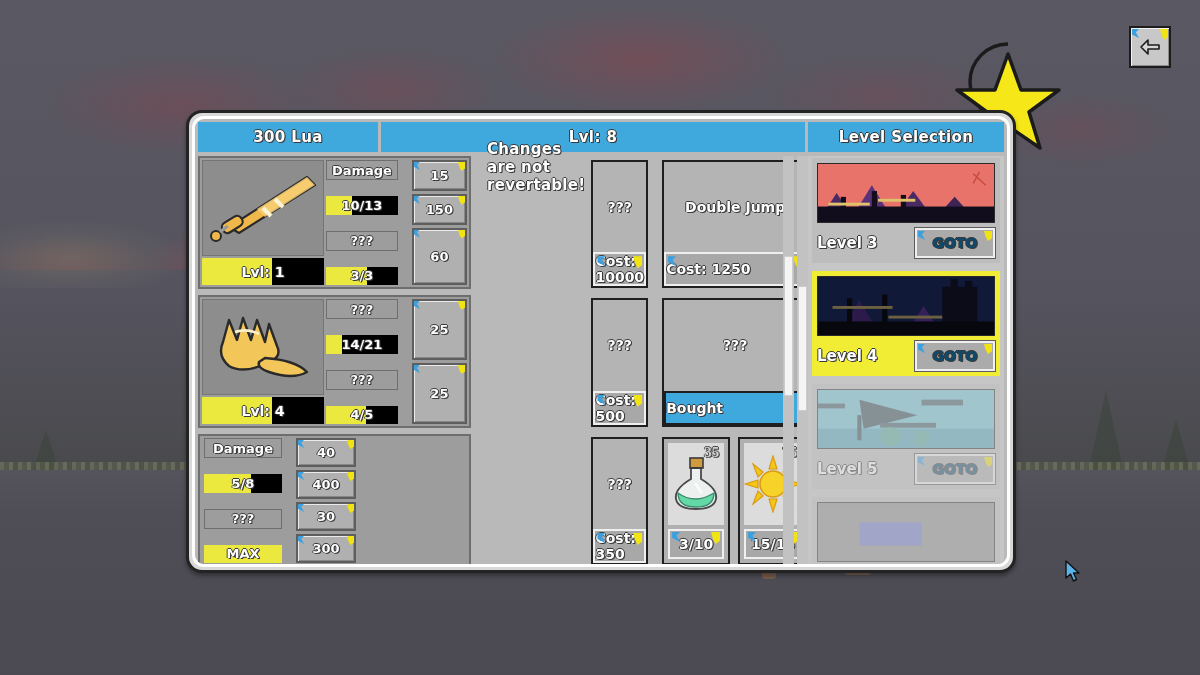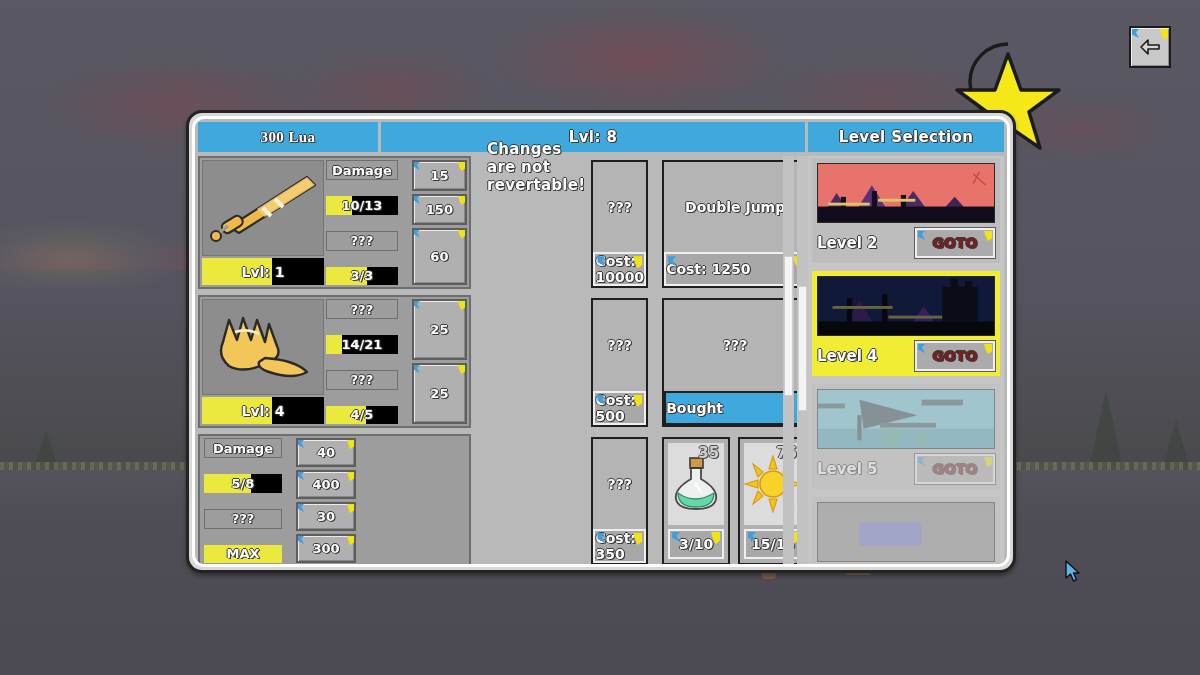--- a/index.html
+++ b/index.html
@@ -90,21 +90,21 @@
   }
 
   
   #header { display: flex; height: 33px; gap: 3px; padding: 3px 3px 0 3px; }
   .hdr-cell {
     background: #3fa9dd; color: #fff; font-size: 15px; font-weight: bold;
     display: flex; align-items: center; justify-content: center;
     text-shadow: 1px 1px 0 #3a3a3a, -1px 0 0 #3a3a3a, 0 -1px 0 #3a3a3a, 1px 0 0 #3a3a3a;
     letter-spacing: .4px;
   }
-  #hdr-lua { width: 180px; font-family: Liberation Serif, serif; }
+  #hdr-lua { width: 180px; }
   #hdr-lvl { flex: 1; }
   #hdr-sel { width: 196px; }
 
   
   #body { display: flex; height: 418px; padding: 4px 3px 3px 3px; gap: 0; }
 
   
   #weapons { width: 273px; display: flex; flex-direction: column; gap: 6px; }
   .weapon {
     flex: 1; background: #9d9d9d; border: 2px solid #6e6e6e;
@@ -184,20 +184,21 @@
     background: #b0b0b0; border: 2px solid #1f1f1f; padding: 4px;
     display: flex; flex-direction: column; gap: 4px;
   }
   .item-top {
     flex: 1; background: #dcdcdc; position: relative;
     display: flex; align-items: center; justify-content: center; overflow: hidden;
   }
   .item-count {
     position: absolute; right: 5px; top: 1px; font-size: 15px; font-weight: bold; color: #cfcfcf;
     text-shadow: 1px 1px 0 #4a4a4a, -1px 0 0 #4a4a4a, 0 -1px 0 #4a4a4a, 1px 0 0 #4a4a4a;
+    font-family: Liberation Serif, serif;
   }
   .item-btn {
     position: relative; height: 30px; background: #a8a8a8; border: 2px solid #efefef;
     display: flex; align-items: center; justify-content: center;
     font-size: 14px; font-weight: bold; color: #fff;
     text-shadow: 1px 1px 0 #3a3a3a, -1px 0 0 #3a3a3a, 0 -1px 0 #3a3a3a, 1px 0 0 #3a3a3a;
   }
   .item-btn .corner-blue { left: 2px; top: 1px; width: 8px; height: 10px; }
   .item-btn .corner-yellow { right: 2px; top: 1px; width: 9px; height: 12px; }
 
@@ -217,21 +218,21 @@
   }
   .level-row { display: flex; align-items: center; gap: 6px; margin-top: 5px; }
   .level-name {
     flex: 1; font-size: 15px; font-weight: bold; color: #fff;
     text-shadow: 1px 1px 0 #3a3a3a, -1px 0 0 #3a3a3a, 0 -1px 0 #3a3a3a, 1px 0 0 #3a3a3a;
   }
   .goto-btn {
     position: relative; width: 80px; height: 30px; background: #ababab;
     border: 2px solid #efefef; box-shadow: 0 0 0 1px #5c5c5c;
     display: flex; align-items: center; justify-content: center;
-    font-size: 14px; font-weight: bold; color: #7f1d1d;
+    font-size: 14px; font-weight: bold; color: #0c4a6e;
     text-shadow: 1px 1px 0 #3a3a3a, -1px 0 0 #3a3a3a, 0 -1px 0 #3a3a3a, 1px 0 0 #3a3a3a;
   }
   .goto-btn .corner-blue { left: 1px; top: 1px; width: 7px; height: 9px; }
   .goto-btn .corner-yellow { right: 1px; top: 1px; width: 8px; height: 10px; }
 
   #cursor { position: absolute; left: 1065px; top: 560px; width: 18px; height: 24px; }
 </style>
 </head>
 <body>
 
@@ -521,21 +522,21 @@
               <rect y="44" width="170" height="16" fill="#120d1c"></rect>
               <rect x="22" y="34" width="5" height="14" fill="#120d1c"></rect>
               <rect x="52" y="28" width="5" height="20" fill="#120d1c"></rect>
               <rect x="80" y="32" width="5" height="16" fill="#120d1c"></rect>
               <rect x="10" y="40" width="40" height="3" fill="#e0c26a"></rect>
               <rect x="58" y="36" width="36" height="3" fill="#e0c26a"></rect>
               <path d="M150 10 L162 22 M156 8 L150 20" stroke="#c94b3e" stroke-width="1.4"></path>
             </svg>
           </div>
           <div class="level-row">
-            <span class="level-name">Level 2</span>
+            <span class="level-name">Level 3</span>
             <div class="goto-btn">
               <span class="corner-blue"></span>
               <span class="corner-yellow"></span>
               <span>GOTO</span>
             </div>
           </div>
         </div>
 
         <div class="level-card selected">
           <div class="level-thumb">

